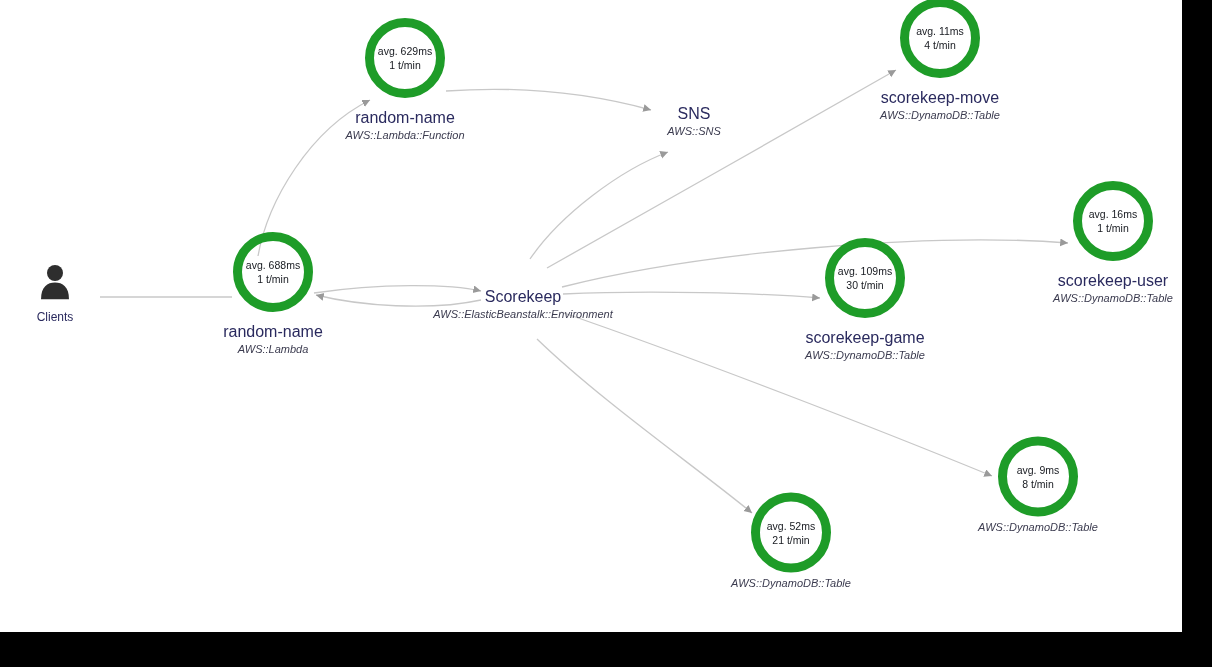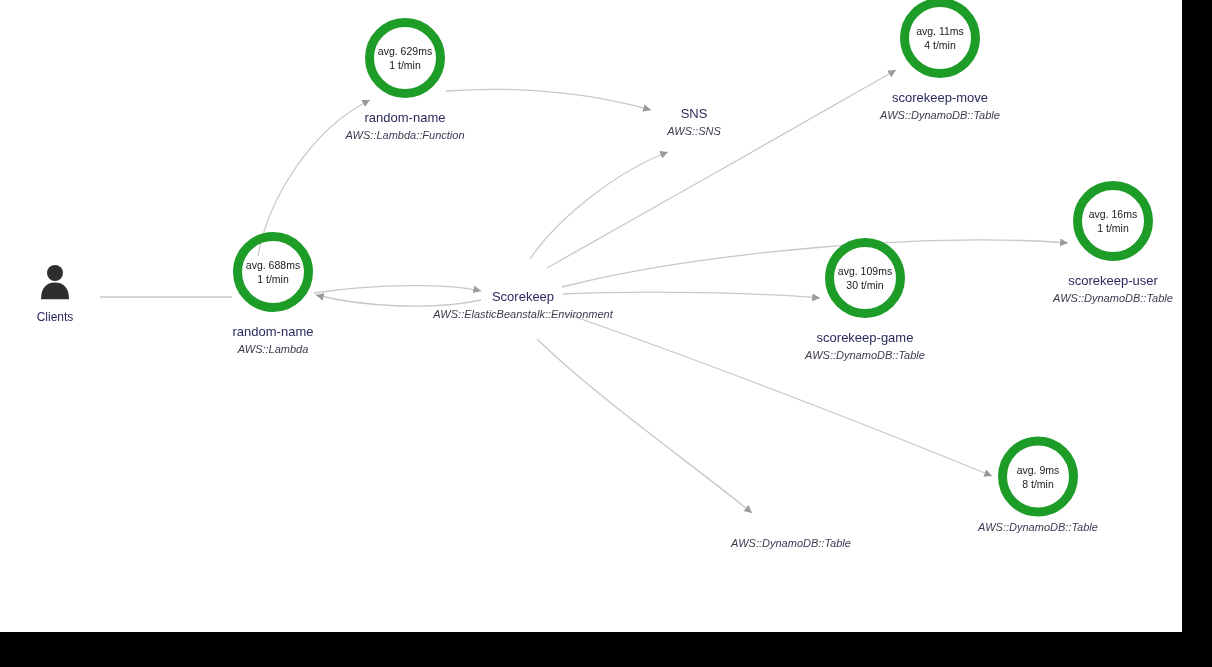--- a/index.html
+++ b/index.html
@@ -97,21 +97,21 @@
   }
   .ring-text .lat,
   .ring-text .rate {
     font-size: 10.5px;
     color: #16191f;
     line-height: 14px;
     white-space: nowrap;
   }
   .node-title {
     margin-top: 12px;
-    font-size: 13px;
+    font-size: 16px;
     color: #2a2a5e;
     line-height: 15px;
     white-space: nowrap;
   }
   .node-subtitle {
     margin-top: 3px;
     font-size: 11px;
     font-style: italic;
     color: #3b3b4f;
     line-height: 14px;
@@ -255,20 +255,29 @@
               <circle cx="40" cy="40" r="35.5" fill="none" stroke="#1e9c28" stroke-width="9" stroke-dasharray="223.05307840487532 0" stroke-dashoffset="0" transform="rotate(-90 40 40)"></circle>
             </svg>
             <div class="ring-text">
               <div class="lat">avg. 9ms</div>
               <div class="rate">8 t/min</div>
             </div>
           </div>
           <div class="node-subtitle">AWS::DynamoDB::Table</div>
         </div>
         <div class="node" style="left: 791px; top: 541px;">
+          <div class="ring-wrap" style="width: 80px; height: 80px;">
+            <svg class="ring-svg" width="80" height="80" viewBox="0 0 80 80">
+              <circle cx="40" cy="40" r="35.5" fill="none" stroke="#1e9c28" stroke-width="9" stroke-dasharray="223.05307840487532 0" stroke-dashoffset="0" transform="rotate(-90 40 40)"></circle>
+            </svg>
+            <div class="ring-text">
+              <div class="lat">avg. 52ms</div>
+              <div class="rate">21 t/min</div>
+            </div>
+          </div>
           <div class="node-subtitle">AWS::DynamoDB::Table</div>
         </div>
       </div>
 
   </div>
 
   <div class="frame-right"></div>
   <div class="frame-bottom"></div>
   <div class="frame-notch"></div>
 

